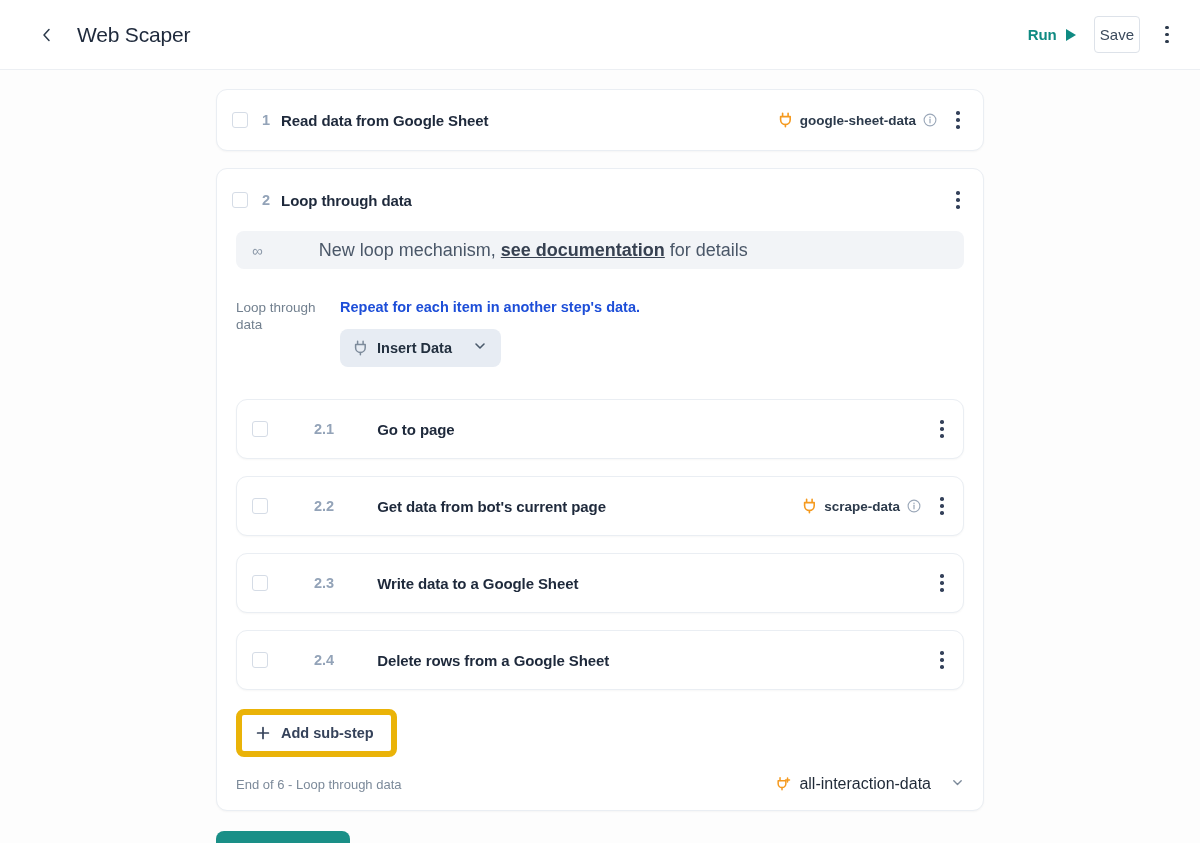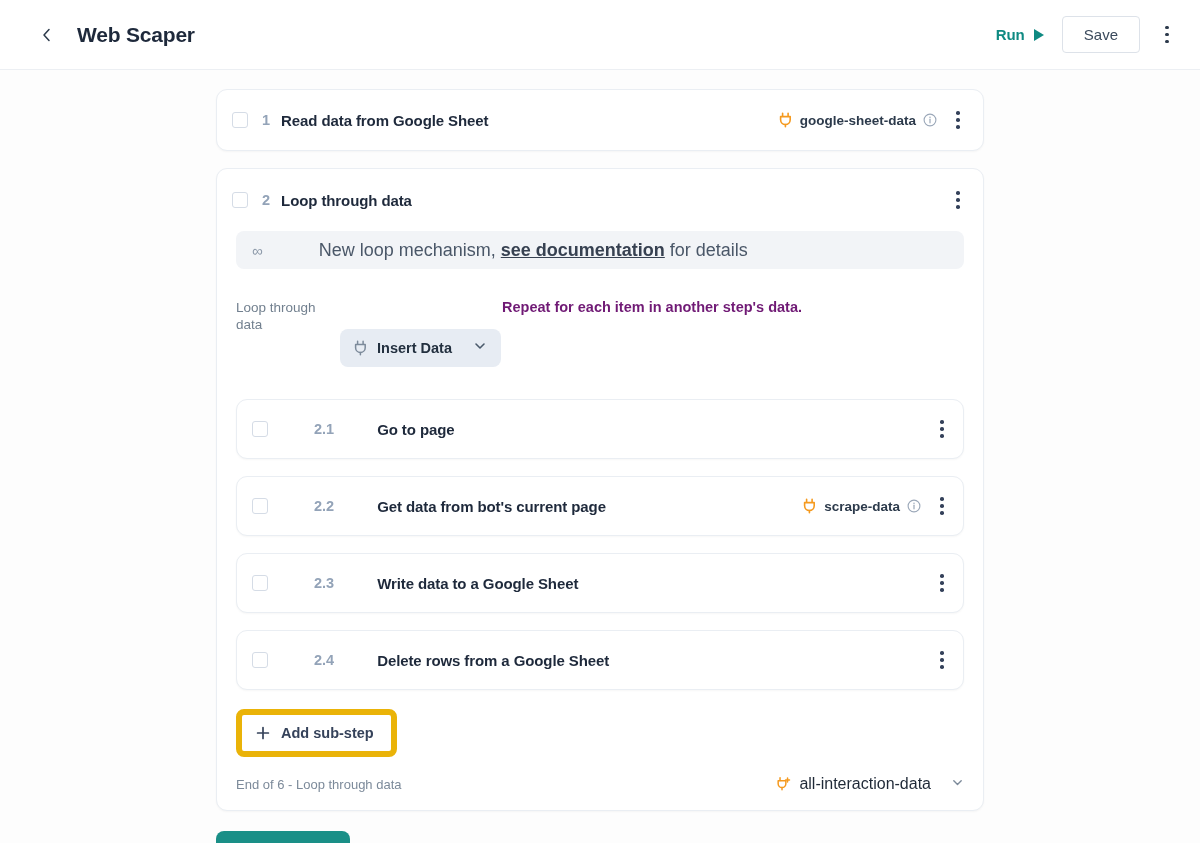--- a/index.html
+++ b/index.html
@@ -34,39 +34,39 @@
   }
   .back-btn {
     width: 30px; height: 30px;
     display: flex; align-items: center; justify-content: center;
     color: #2c3a4b; cursor: pointer; flex: 0 0 auto;
     margin-left: 10px;
   }
   .back-btn svg { display: block; }
   .page-title {
     margin-left: 15px;
-    font-size: 21px; font-weight: 700; letter-spacing: -.2px;
+    font-size: 21px; font-weight: 400; letter-spacing: -.2px;
     color: #1e293b;
   }
   .header-right { margin-left: auto; display: flex; align-items: center; gap: 16px; }
   .run-btn {
     display: flex; align-items: center; gap: 9px;
     color: #0f8a82; font-size: 15px; font-weight: 600; cursor: pointer;
     padding: 4px 2px;
   }
   .run-btn .tri {
     width: 0; height: 0;
     border-left: 10px solid #0f8a82;
     border-top: 6.5px solid transparent;
     border-bottom: 6.5px solid transparent;
   }
   .save-btn {
     border: 1px solid #dde2e9; border-radius: 4px;
     background: #ffffff;
-    padding: 9px 21px;
+    padding: 9px 5px;
     font-size: 15px; font-weight: 500; color: #3b4a5c;
     cursor: pointer; font-family: inherit;
   }
   .kebab {
     display: flex; flex-direction: column; gap: 3.5px;
     align-items: center; justify-content: center;
     width: 22px; height: 30px; cursor: pointer;
   }
   .kebab i { width: 3.5px; height: 3.5px; border-radius: 50%; background: #2c3a4b; display: block; }
   .kebab.light i { background: #34415a; }
@@ -131,21 +131,21 @@
   .notice .txt { font-size: 18px; color: #4a5768; padding-left: 44px; }
   .notice .txt a { color: #374151; text-decoration: underline; font-weight: 700; cursor: pointer; }
   .infinity { color: #8b98a8; font-size: 15px; letter-spacing: -1px; display: block; }
 
   .loop-cfg { display: flex; padding: 30px 19px 8px 19px; }
   .cfg-label {
     width: 104px; flex: 0 0 auto;
     font-size: 13.5px; color: #72808f; line-height: 1.25; padding-top: 1px;
   }
   .cfg-body { flex: 1; }
-  .cfg-desc { font-size: 14.5px; font-weight: 700; color: #701a75; text-align: center; }
+  .cfg-desc { font-size: 14.5px; font-weight: 700; color: #1d4ed8; }
   .insert-pill {
     margin-top: 14px;
     display: inline-flex; align-items: center; gap: 9px;
     background: #e7ecf3; border-radius: 8px;
     padding: 10px 14px 10px 13px; cursor: pointer;
   }
   .insert-pill .lbl { font-size: 14.5px; font-weight: 700; color: #23303f; }
   .chev { display: block; margin-left: 12px; }
 
   .substeps { padding: 24px 19px 0 19px; }

